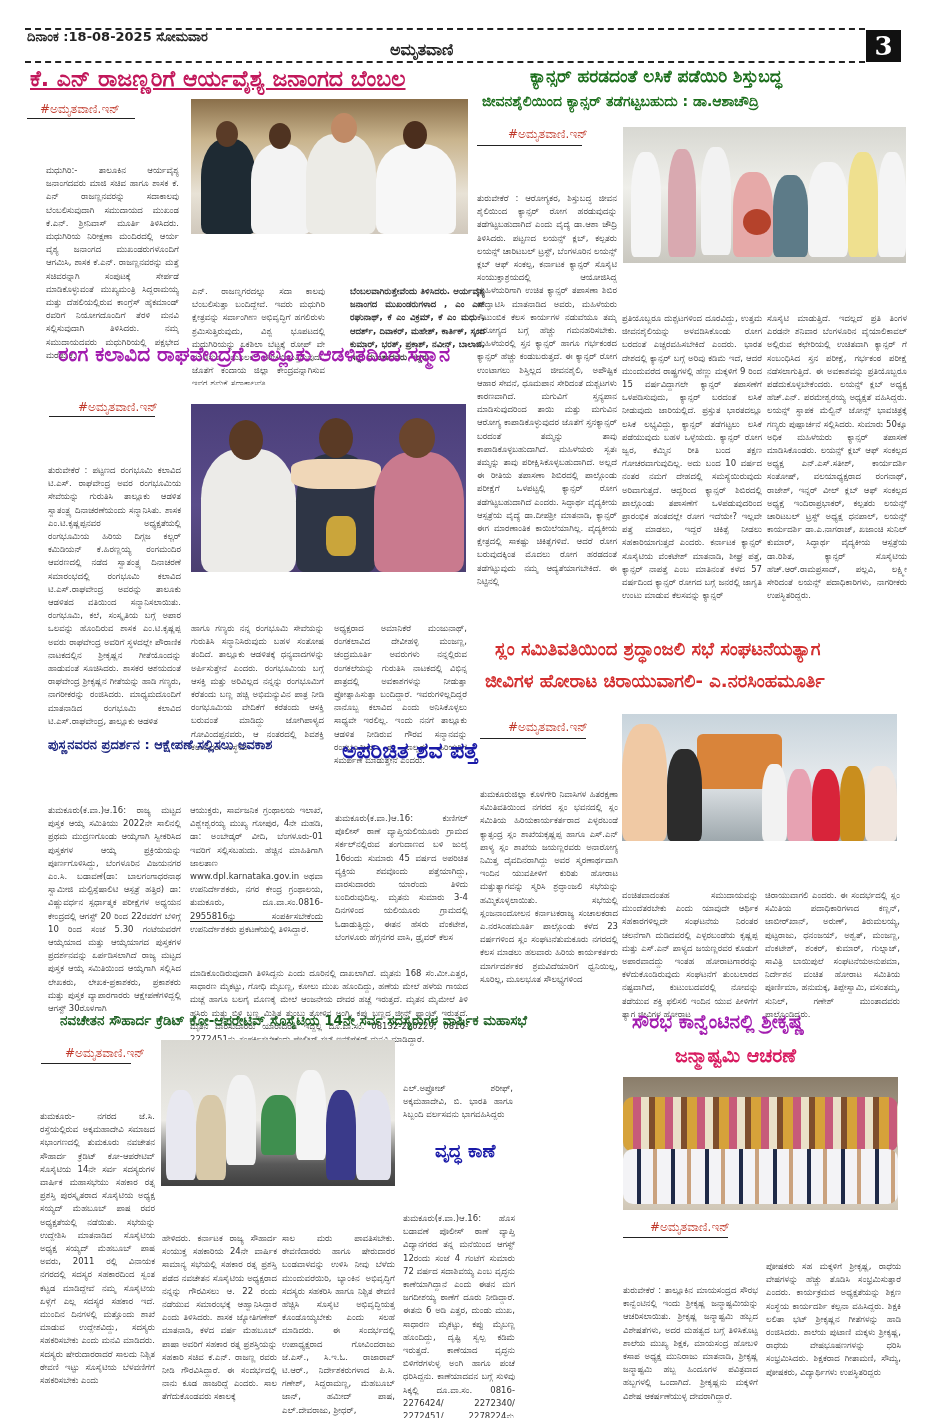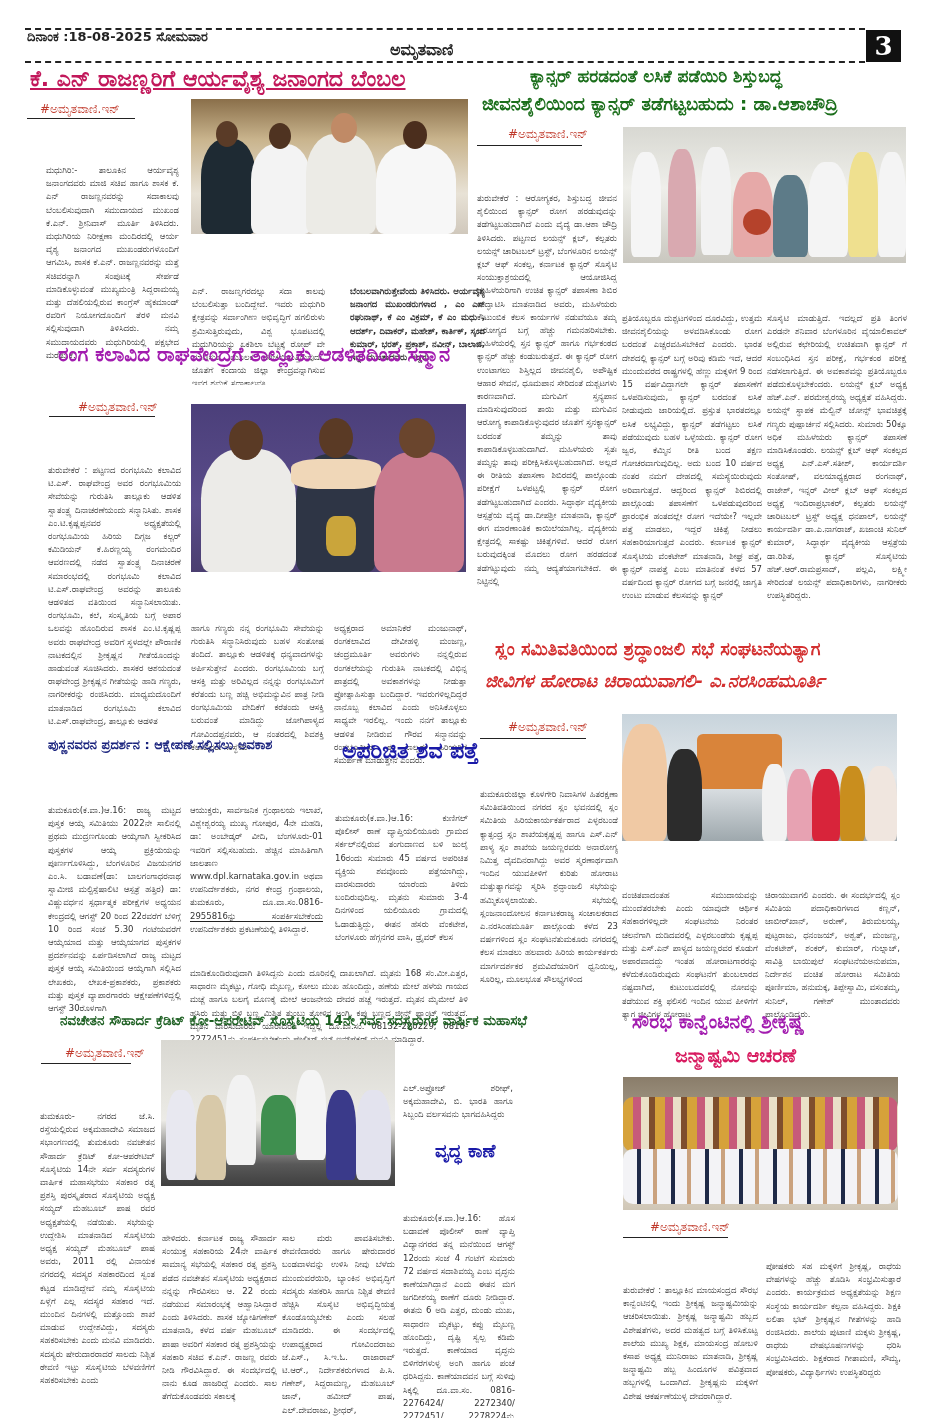--- a/index.html
+++ b/index.html
@@ -40,21 +40,21 @@
     <div class="head" style="left:140px;top:14px;width:26px;height:30px;background:#c08a66;"></div>
     <div class="head" style="left:212px;top:22px;width:24px;height:28px;background:#4b2e1d;"></div>
   </div>
   <div class="col" style="left:46px;top:122px;width:133px;height:210px;">ಮಧುಗಿರಿ:- ತಾಲೂಕಿನ ಆರ್ಯವೈಶ್ಯ ಜನಾಂಗದವರು ಮಾಜಿ ಸಚಿವ ಹಾಗೂ ಶಾಸಕ ಕೆ. ಎನ್ ರಾಜಣ್ಣನವರನ್ನು ಸದಾಕಾಲವು ಬೆಂಬಲಿಸುವುದಾಗಿ ಸಮುದಾಯದ ಮುಖಂಡ ಕೆ.ಎನ್. ಶ್ರೀನಿವಾಸ್ ಮೂರ್ತಿ ತಿಳಿಸಿದರು. ಮಧುಗಿರಿಯ ನಿರೀಕ್ಷಣಾ ಮಂದಿರದಲ್ಲಿ ಆರ್ಯ ವೈಶ್ಯ ಜನಾಂಗದ ಮುಖಂಡರುಗಳೊಂದಿಗೆ ಆಗಮಿಸಿ, ಶಾಸಕ ಕೆ.ಎನ್. ರಾಜಣ್ಣನವರನ್ನು ಮತ್ತೆ ಸಚಿವರನ್ನಾಗಿ ಸಂಪುಟಕ್ಕೆ ಸೇರ್ಪಡೆ ಮಾಡಿಕೊಳ್ಳುವಂತೆ ಮುಖ್ಯಮಂತ್ರಿ ಸಿದ್ದರಾಮಯ್ಯ ಮತ್ತು ದೆಹಲಿಯಲ್ಲಿರುವ ಕಾಂಗ್ರೆಸ್ ಹೈಕಮಾಂಡ್ ರವರಿಗೆ ನಿಯೋಗದೊಂದಿಗೆ ತೆರಳಿ ಮನವಿ ಸಲ್ಲಿಸುವುದಾಗಿ ತಿಳಿಸಿದರು. ನಮ್ಮ ಸಮುದಾಯದವರು ಮಧುಗಿರಿಯಲ್ಲಿ ಪಕ್ಷಭೇದ ಮರೆತು ಕೆ.</div>
   <div class="col" style="left:192px;top:243px;width:133px;height:100px;">ಎನ್. ರಾಜಣ್ನಗರದಲ್ನು ಸದಾ ಕಾಲವು ಬೆಂಬಲಿಸುತ್ತಾ ಬಂದಿದ್ದೇವೆ. ಇವರು ಮಧುಗಿರಿ ಕ್ಷೇತ್ರವನ್ನು ಸರ್ವಾಂಗೀಣ ಅಭಿವೃದ್ಧಿಗೆ ಹಗಲಿರುಳು ಶ್ರಮಿಸುತ್ತಿರುವುದು, ವಿಶ್ವ ಭೂಪಟದಲ್ಲಿ ಮಧುಗಿರಿಯನ್ನು ಏಕಶಿಲಾ ಬೆಟ್ಟಕ್ಕೆ ರೋಪ್ ವೇ ಮಾಡಿಸುವ ಮೂಲಕ ಪರಿಚಯಿಸುತ್ತಿರುವುದು, ಜೊತೆಗೆ ಕಂದಾಯ ಜಿಲ್ಲಾ ಕೇಂದ್ರವನ್ನಾಗಿಸುವ ಇವರ ಶ್ರಮಕ್ಕೆ ಸದಾಕಾಲವೂ</div>
   <div class="col" style="left:350px;top:243px;width:135px;height:100px;font-weight:bold;">ಬೆಂಬಲವಾಗಿರುತ್ತೇವೆಂದು ತಿಳಿಸಿದರು. ಆರ್ಯವೈಶ್ಯ ಜನಾಂಗದ ಮುಖಂಡರುಗಳಾದ , ಎಂ ಎಸ್ ರಘುನಾಥ್, ಕೆ ಎಂ ವಿಕ್ರಮ್, ಕೆ ಎಂ ಮಧು , ಆದರ್ಶ್, ದಿವಾಕರ್, ಮಹೇಶ್, ಕಾರ್ತಿಕ್, ಸ್ಕಂದ ಕುಮಾರ್, ಭರತ್, ಪ್ರಕಾಶ್, ನವೀನ್, ಬಾಲಾಜಿ, ಇನ್ನು ಮುಂತಾದವರು ಇದ್ದರು</div>
 </div>
 
 <div>
   <div class="h" style="left: 530px; top: 66px; font-size: 17px; color: rgb(27, 110, 27);">ಕ್ಯಾನ್ಸರ್ ಹರಡದಂತೆ ಲಸಿಕೆ ಪಡೆಯಿರಿ ಶಿಸ್ತುಬದ್ಧ</div>
-  <div class="h" style="left: 482px; top: 93px; font-size: 18px; color: rgb(27, 110, 27);">ಜೀವನಶೈಲಿಯಿಂದ ಕ್ಯಾನ್ಸರ್ ತಡೆಗಟ್ಟಬಹುದು : ಡಾ.ಆಶಾಚೌದ್ರಿ</div>
+  <div class="h" style="left: 482px; top: 93px; font-size: 14px; color: rgb(27, 110, 27);">ಜೀವನಶೈಲಿಯಿಂದ ಕ್ಯಾನ್ಸರ್ ತಡೆಗಟ್ಟಬಹುದು : ಡಾ.ಆಶಾಚೌದ್ರಿ</div>
   <div class="byline" style="left:508px;top:127px;">#ಅಮೃತವಾಣಿ.ಇನ್</div>
   <div class="rule" style="left:477px;top:145px;width:105px;"></div>
   <div class="photo" style="left:623px;top:127px;width:283px;height:136px;background:linear-gradient(180deg,#d8d8d2 0%,#efefea 45%,#c9c7bf 100%);">
     <div class="fig" style="left:8px;top:25px;width:30px;height:105px;background:#f5f5f5;"></div>
     <div class="fig" style="left:45px;top:22px;width:28px;height:108px;background:#d9a9b0;"></div>
     <div class="fig" style="left:78px;top:20px;width:30px;height:108px;background:#f2f2f2;"></div>
     <div class="fig" style="left:110px;top:45px;width:40px;height:85px;background:#e6a9a8;"></div>
     <div class="fig" style="left:150px;top:48px;width:35px;height:82px;background:#5d7b88;"></div>
     <div class="fig" style="left:185px;top:35px;width:40px;height:95px;background:#f4f4f4;"></div>
     <div class="fig" style="left:225px;top:25px;width:30px;height:105px;background:#efe08f;"></div>
@@ -93,21 +93,21 @@
 
 <div>
   <div class="h" style="left: 342px; top: 738px; font-size: 22px; color: rgb(26, 26, 168);">ಅಪರಿಚಿತ ಶವ ಪತ್ತೆ</div>
   <div class="col" style="left:335px;top:770px;width:133px;height:148px;">ತುಮಕೂರು(ಕ.ವಾ.)ಆ.16: ಕುಣಿಗಲ್ ಪೊಲೀಸ್ ಠಾಣೆ ವ್ಯಾಪ್ತಿಯಲಿಯೂರು ಗ್ರಾಮದ ಸರ್ಕಲ್‌ನಲ್ಲಿರುವ ತಂಗುದಾಣದ ಬಳಿ ಜುಲೈ 16ರಂದು ಸುಮಾರು 45 ವರ್ಷದ ಅಪರಿಚಿತ ವ್ಯಕ್ತಿಯ ಶವವೊಂದು ಪತ್ತೆಯಾಗಿದ್ದು, ವಾರಸುದಾರರು ಯಾರೆಂದು ತಿಳಿದು ಬಂದಿರುವುದಿಲ್ಲ. ಮೃತನು ಸುಮಾರು 3-4 ದಿನಗಳಿಂದ ಯಲಿಯೂರು ಗ್ರಾಮದಲ್ಲಿ ಓಡಾಡುತ್ತಿದ್ದು, ಈತನ ಹೆಸರು ವೆಂಕಟೇಶ, ಬೆಂಗಳೂರು ಹೆಗ್ಗನಗರ ವಾಸಿ, ಡ್ರೈವರ್ ಕೆಲಸ</div>
   <div class="rule" style="left:190px;top:921px;width:133px;"></div>
   <div class="col" style="left:190px;top:925px;width:278px;height:82px;">ಮಾಡಿಕೊಂಡಿರುವುದಾಗಿ ತಿಳಿಸಿದ್ದನು ಎಂದು ದೂರಿನಲ್ಲಿ ದಾಖಲಾಗಿದೆ. ಮೃತನು 168 ಸೆಂ.ಮೀ.ಎತ್ತರ, ಸಾಧಾರಣ ಮೈಕಟ್ಟು, ಗೋಧಿ ಮೈಬಣ್ಣ, ಕೋಲು ಮುಖ ಹೊಂದಿದ್ದು, ಹಣೆಯ ಮೇಲೆ ಹಳೆಯ ಗಾಯದ ಮಚ್ಚೆ ಹಾಗೂ ಬಲಗೈ ಮೊಣಕೈ ಮೇಲೆ ಆಂಜನೇಯ ದೇವರ ಹಚ್ಚೆ ಇರುತ್ತದೆ. ಮೃತನ ಮೈಮೇಲೆ ತಿಳಿ ಹಸಿರು ಮತ್ತು ಬಿಳಿ ಬಣ್ಣ ಮಿಶ್ರಿತ ತುಂಬು ತೋಳಿನ ಅಂಗಿ, ಕಪ್ಪು ಬಣ್ಣದ ಜೀನ್ಸ್ ಪ್ಯಾಂಟ್ ಇರುತ್ತದೆ. ಮೃತನ ವಾರಸುದಾರರು ಯಾರಾದರೂ ಇದ್ದಲ್ಲಿ ದೂ.ವಾ.ಸಂ. 08132-220229, 0816-2272451ನ್ನು ಸಂಪರ್ಕಿಸಬೇಕೆಂದು ಪೊಲೀಸ್ ಸಬ್ ಇನ್ಸ್‌ಪೆಕ್ಟರ್ ಮನವಿ ಮಾಡಿದ್ದಾರೆ.</div>
 </div>
 
 <div>
   <div class="h" style="left: 495px; top: 638px; font-size: 18px; color: rgb(211, 47, 47);">ಸ್ಲಂ ಸಮಿತಿವತಿಯಿಂದ ಶ್ರದ್ಧಾಂಜಲಿ ಸಭೆ ಸಂಘಟನೆಯತ್ಯಾಗ</div>
-  <div class="h" style="left: 485px; top: 670px; font-size: 18px; color: rgb(211, 47, 47); font-style: italic;">ಜೀವಿಗಳ ಹೋರಾಟ ಚಿರಾಯುವಾಗಲಿ- ಎ.ನರಸಿಂಹಮೂರ್ತಿ</div>
+  <div class="h" style="left: 485px; top: 670px; font-size: 18px; color: rgb(211, 47, 47);">ಜೀವಿಗಳ ಹೋರಾಟ ಚಿರಾಯುವಾಗಲಿ- ಎ.ನರಸಿಂಹಮೂರ್ತಿ</div>
   <div class="byline" style="left:508px;top:720px;">#ಅಮೃತವಾಣಿ.ಇನ್</div>
   <div class="rule" style="left:480px;top:738px;width:106px;"></div>
   <div class="photo" style="left:622px;top:714px;width:275px;height:127px;background:linear-gradient(180deg,#c8d4dc 0%,#e5e9ec 50%,#9ea8ad 100%);">
     <div class="head" style="left:75px;top:20px;width:85px;height:55px;background:#d9843a;border-radius:6px;"></div>
     <div class="fig" style="left:0px;top:10px;width:45px;height:117px;background:#f0c9a4;"></div>
     <div class="fig" style="left:45px;top:35px;width:35px;height:92px;background:#2c2c2c;"></div>
     <div class="fig" style="left:140px;top:50px;width:25px;height:77px;background:#f2f2f2;"></div>
     <div class="fig" style="left:165px;top:55px;width:25px;height:72px;background:#e7a2b2;"></div>
     <div class="fig" style="left:190px;top:55px;width:28px;height:72px;background:#d8243a;"></div>
     <div class="fig" style="left:218px;top:52px;width:25px;height:75px;background:#c98e1e;"></div>

